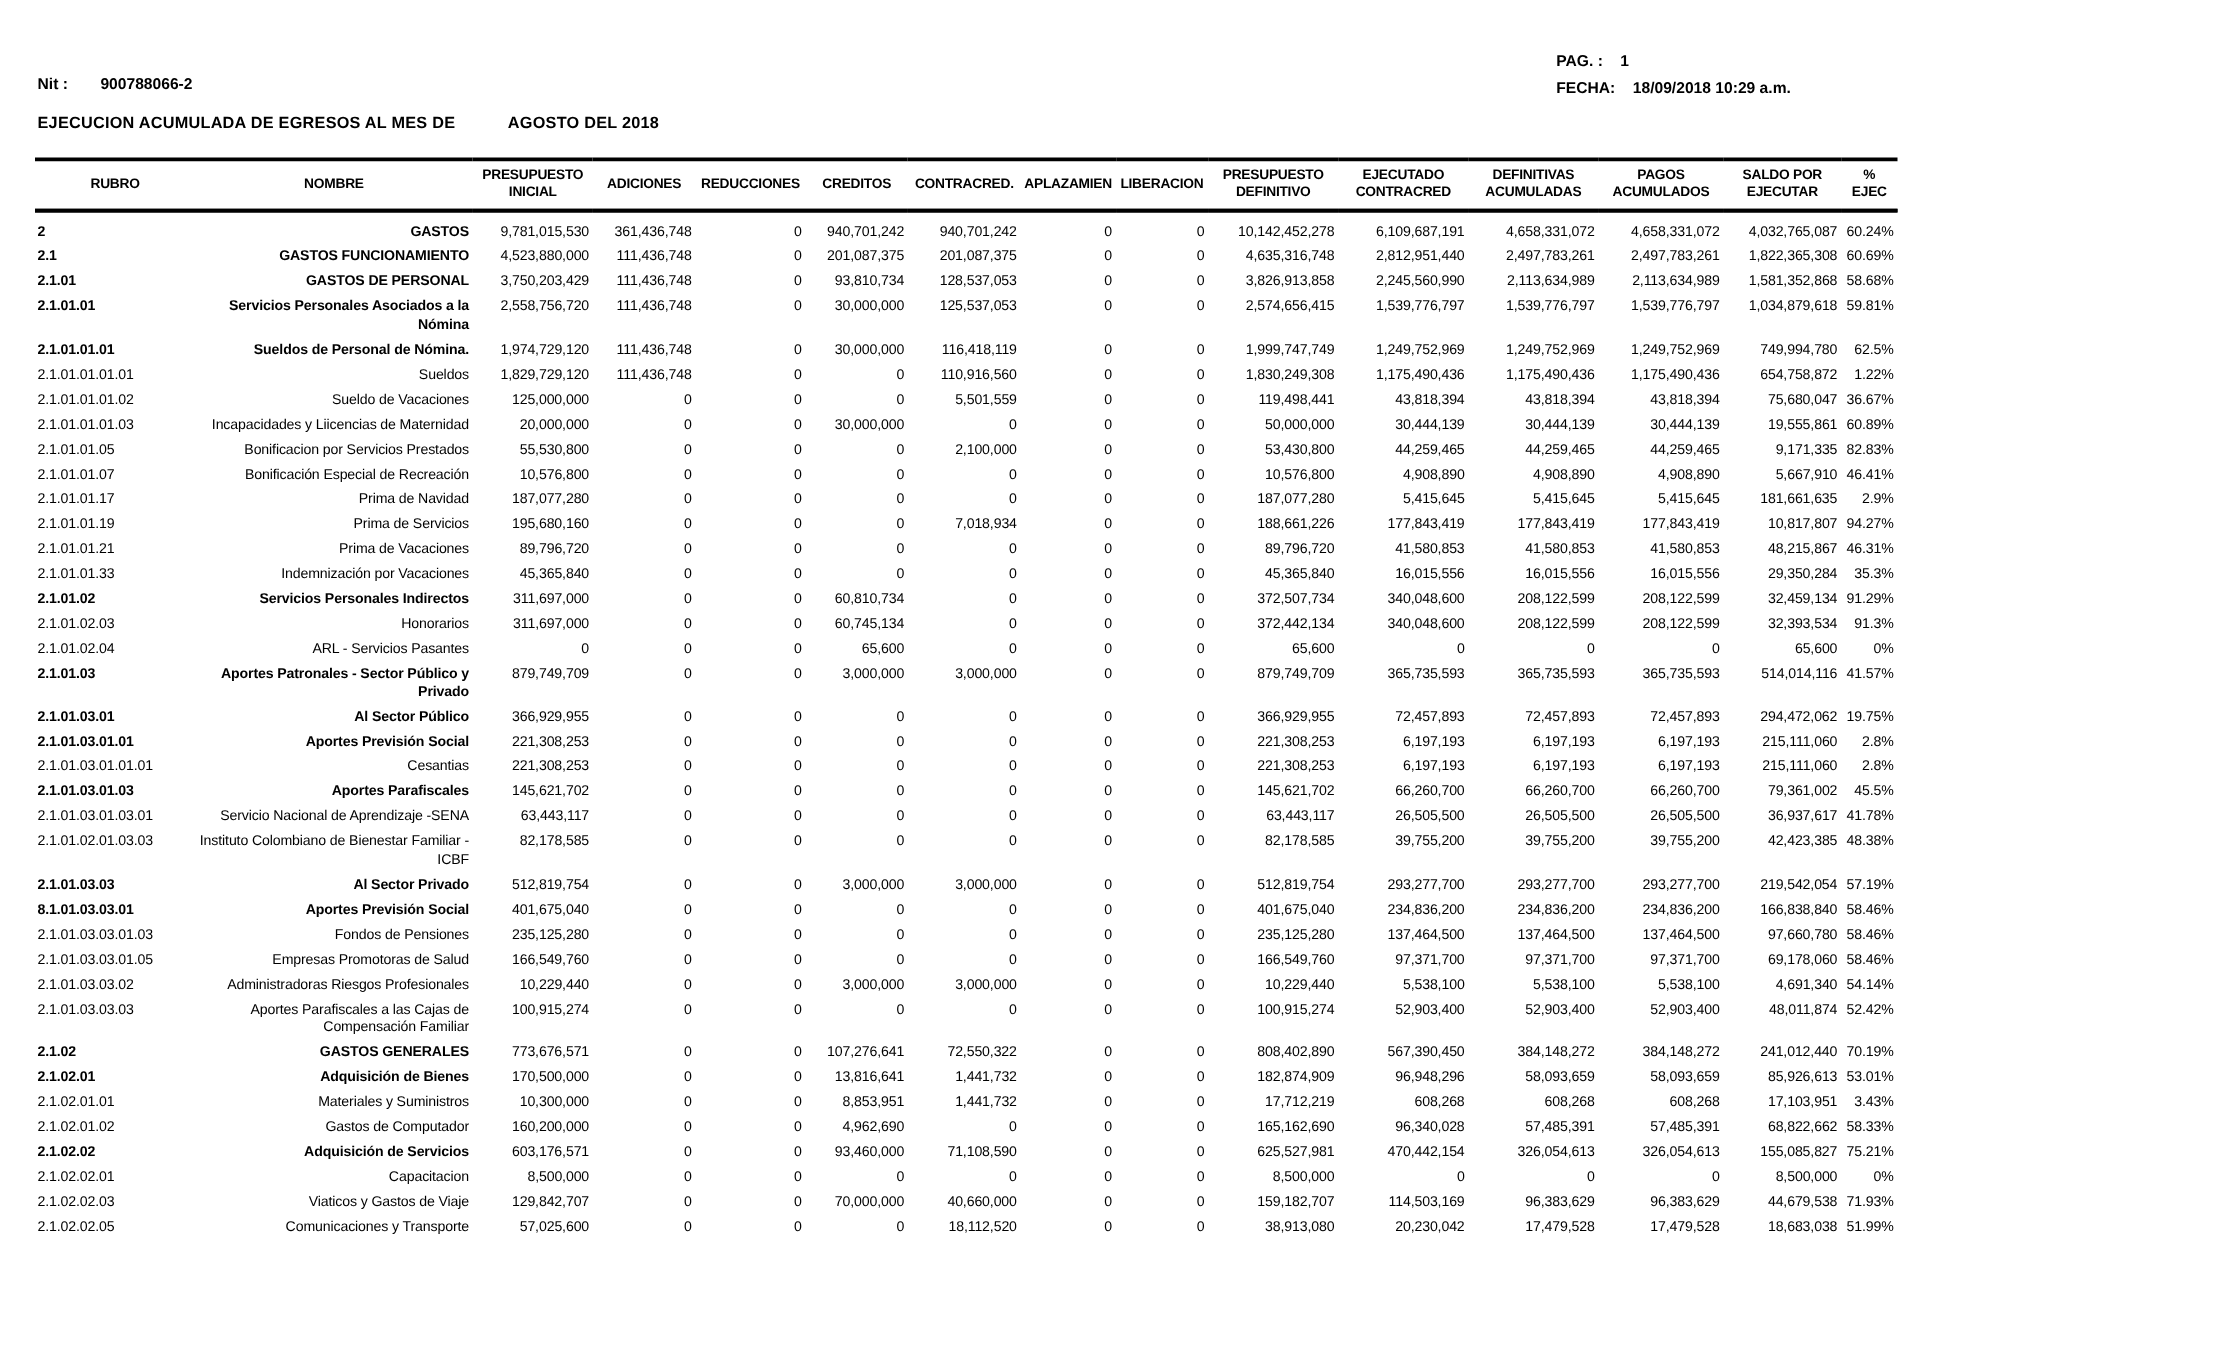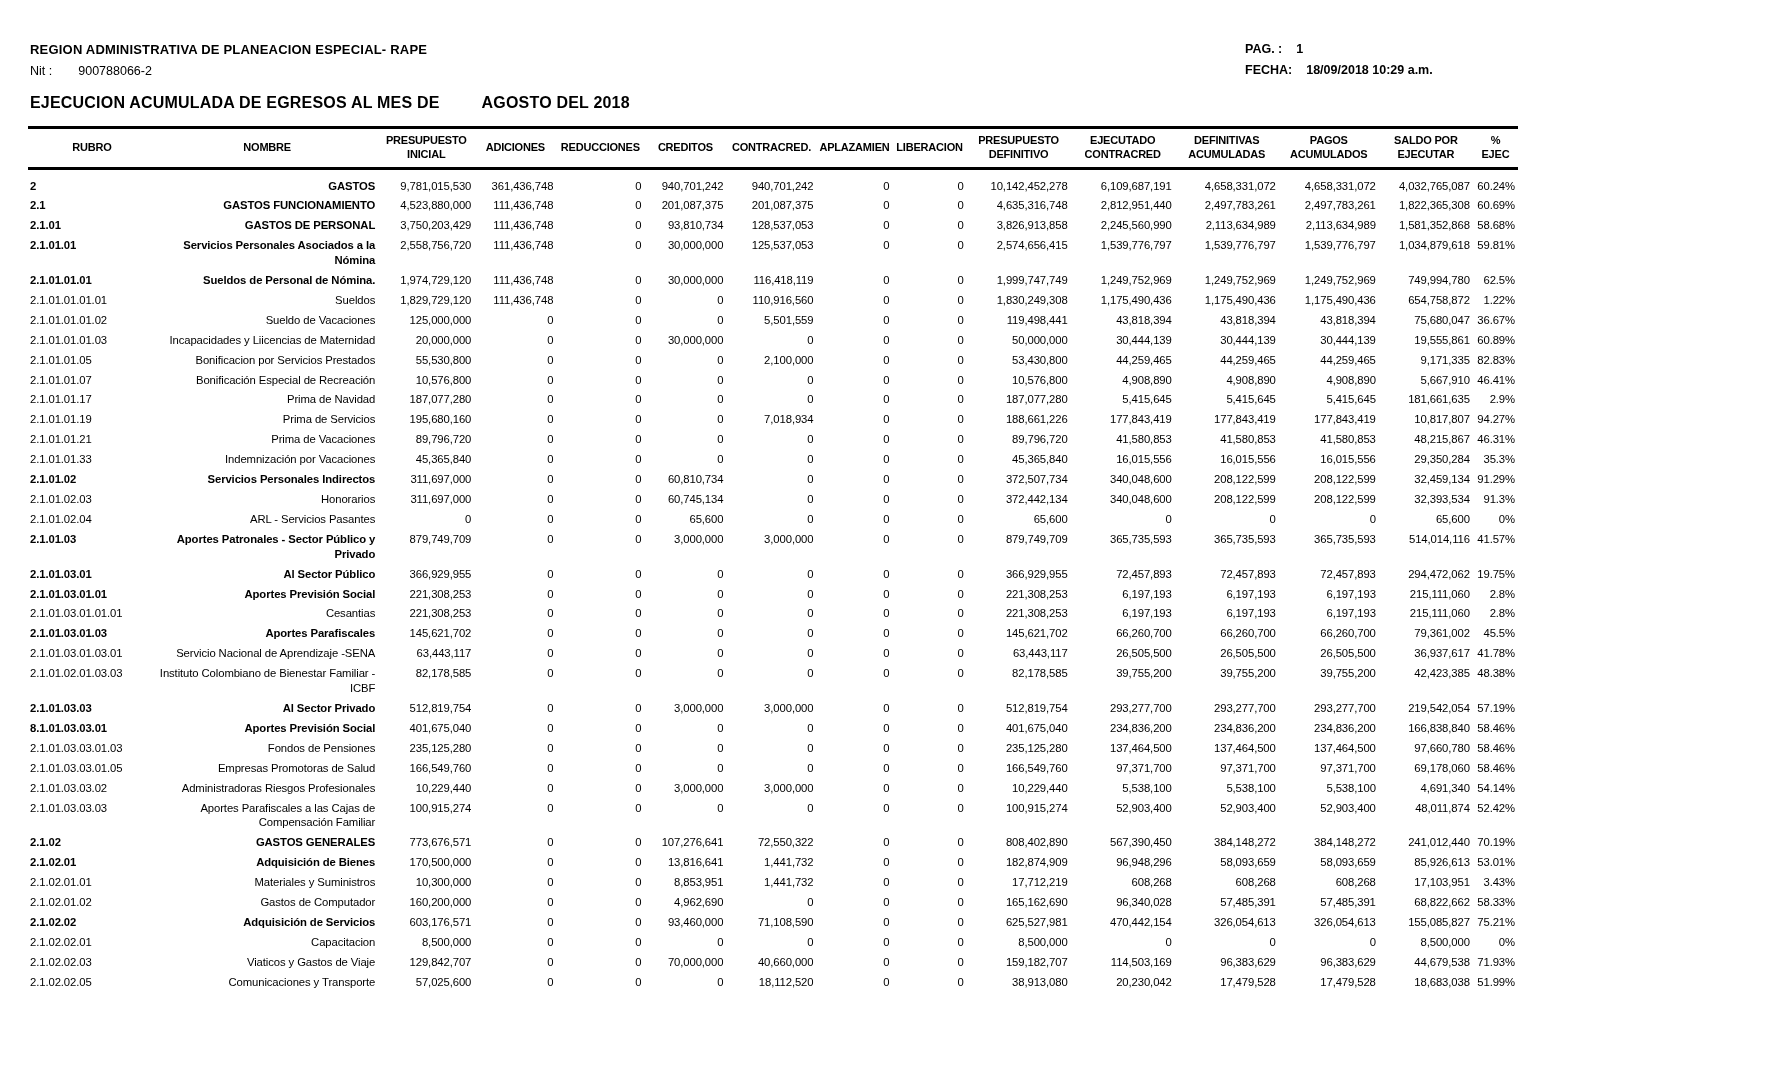--- a/index.html
+++ b/index.html
@@ -3,26 +3,26 @@
 <meta charset="utf-8">
 <style>
   html,body{margin:0;padding:0;background:#fff;}
   body{
     width:1792px;height:1088px;overflow:hidden;position:relative;
     font-family:"Liberation Sans",sans-serif;color:#000;
     -webkit-font-smoothing:antialiased;
   }
   .doc-header{position:absolute;left:30px;top:42px;width:1732px;}
   .company{font-size:13px;font-weight:bold;letter-spacing:.2px;}
-  .nit-line{font-size:12.5px;font-weight:normal;margin-top:7px;}
+  .nit-line{font-size:12.5px;font-weight:bold;margin-top:18px;}
   .nit-line .val{margin-left:26px;}
   .pag-block{position:absolute;left:1215px;top:0;font-size:12.5px;font-weight:bold;}
   .pag-block .row{margin-bottom:7px;}
   .pag-block .val{margin-left:14px;}
-  .title-line{font-size:16px;font-weight:bold;margin-top:16px;letter-spacing:.2px;}
+  .title-line{font-size:13px;font-weight:bold;margin-top:16px;letter-spacing:.2px;}
   .title-line .period{margin-left:42px;}
 
   table{
     border-collapse:collapse;table-layout:fixed;
     position:absolute;left:28px;top:126px;width:1490px;
   }
   col.c1{width:128px}col.c2{width:222px}col.c3{width:96px}col.c4{width:82px}
   col.c5{width:88px}col.c6{width:82px}col.c7{width:90px}col.c8{width:76px}
   col.c9{width:74px}col.c10{width:104px}col.c11{width:104px}col.c12{width:104px}
   col.c13{width:100px}col.c14{width:94px}col.c15{width:45px}
@@ -38,21 +38,20 @@
   tbody tr:first-child td{padding-top:9px;}
   td.rubro{text-align:left;padding-left:2px;white-space:nowrap;}
   td.nombre{text-align:right;}
   td.num{text-align:right;white-space:nowrap;}
   tr.bold-row td.rubro,tr.bold-row td.nombre{font-weight:bold;}
 </style>
 </head>
 <body>
 
 <div class="doc-header">
-  <div class="company">REGION ADMINISTRATIVA DE PLANEACION ESPECIAL- RAPE</div>
   <div class="nit-line">
     <span>Nit :</span><span class="val">900788066-2</span>
   </div>
   <div class="pag-block">
     <div class="row">
       <span>PAG.  :</span><span class="val">1</span>
     </div>
     <div class="row">
       <span>FECHA:</span><span class="val">18/09/2018 10:29 a.m.</span>
     </div>

